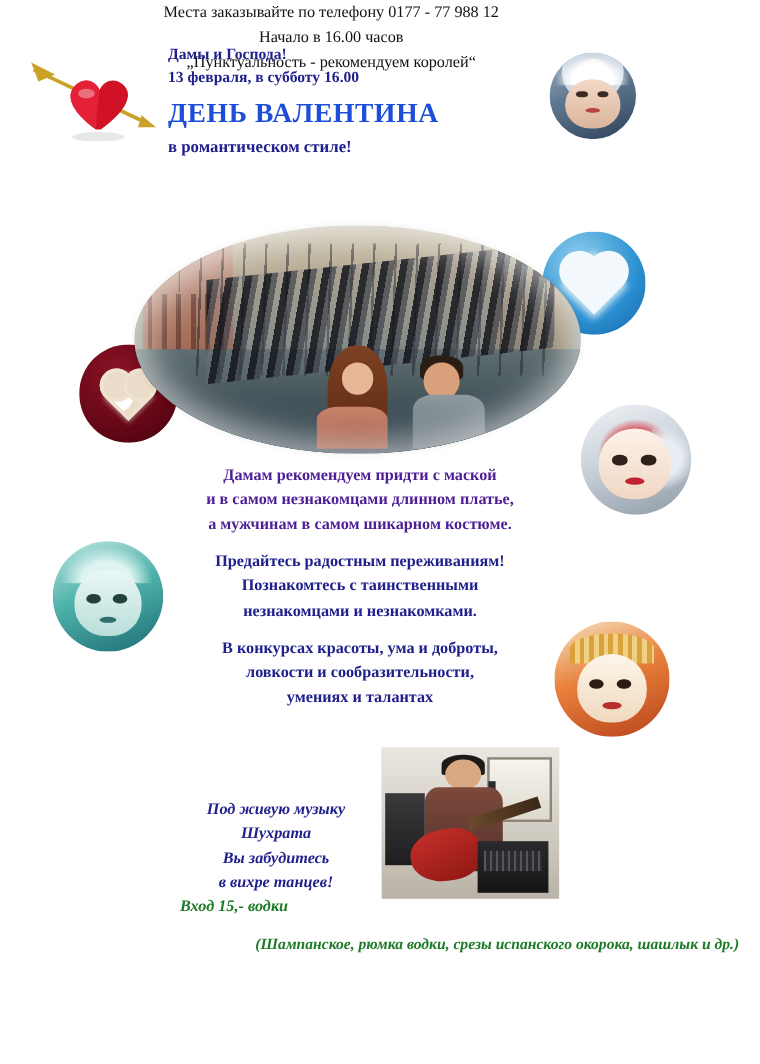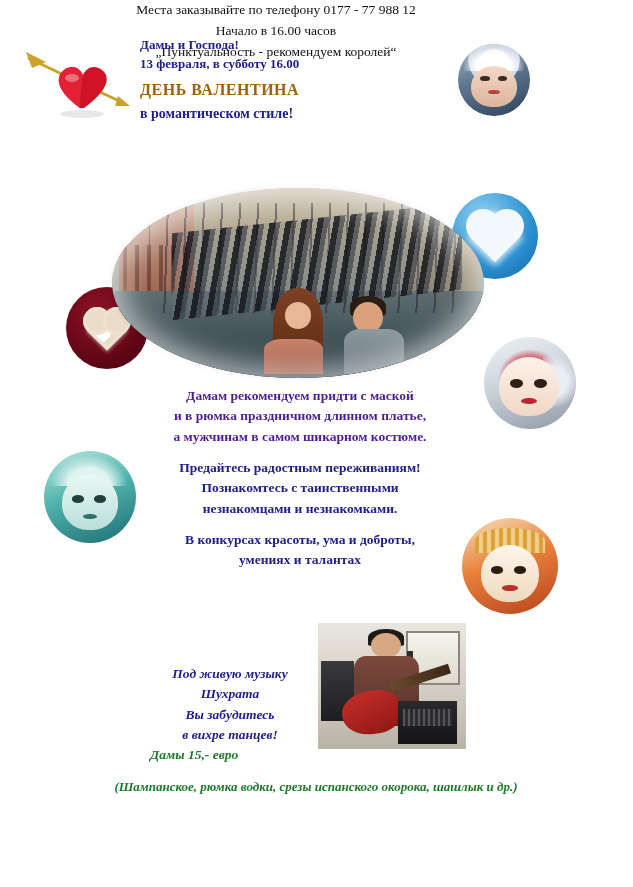--- a/index.html
+++ b/index.html
@@ -31,22 +31,22 @@
     width: 350px;
     text-align: left;
     color: #1f1f8f;
     font-weight: bold;
     line-height: 1.45;
   }
   .header-text .l1 { font-size: 13px; color: #20208c; }
   .header-text .l2 { font-size: 13px; color: #20208c; }
   .header-text .l3 { font-size: 12px; color: #20208c; font-weight: bold; }
   .header-text .l4 {
-    font-size: 16px;
-    color: #a16207;
+    font-size: 23px;
+    color: #1d4ed8;
     letter-spacing: .5px;
     margin: 4px 0 3px;
   }
   .header-text .l5 { font-size: 14px; color: #20208c; }
 
   
   .arrow-heart { left: 22px; top: 48px; width: 110px; height: 70px; }
 
   
   .circ {
@@ -367,21 +367,21 @@
     text-align: center;
     color: #1f1f8f;
     font-weight: bold;
     line-height: 1.5;
   }
   #txt-recommend { left: 120px; top: 386px; width: 360px; font-size: 13.5px; color: #4c1d95; }
   #txt-join      { left: 128px; top: 458px; width: 344px; font-size: 13.5px; color: #20208c; }
   #txt-contests  { left: 140px; top: 530px; width: 320px; font-size: 13.5px; color: #20208c; }
   #txt-music     { left: 140px; top: 632px; width: 180px; font-size: 13.5px; color: #20208c; font-style: italic; margin-top: 32px; }
   #txt-price     { left: 150px; top: 745px; width: 170px; font-size: 13.5px; color: #1c7a28; font-style: italic; text-align: left; }
-  #txt-price-sub { left: 16px; top: 777px; width: 600px; font-size: 13px; color: #1c7a28; font-style: italic; text-align: center; }
+  #txt-price-sub { left: 16px; top: 777px; width: 600px; font-size: 13px; color: #1c7a28; font-style: italic; text-align: right; }
   #txt-footer    { left: 40px; top: 820px; width: 552px; font-size: 13.5px; color: #111111; text-align: center; line-height: 1.55; }
   #txt-footer .fline { display: block; }
 </style>
 </head>
 <body>
 
 <div class="page">
 
   <div class="abs arrow-heart">
     <svg width="110" height="70" viewBox="0 0 110 70">
@@ -469,32 +469,33 @@
       <div class="crown"></div>
       <div class="face"></div>
       <div class="eyeL"></div>
       <div class="eyeR"></div>
       <div class="lips"></div>
     </div>
   </div>
 
   <div class="t-block" id="txt-recommend">
     <div>Дамам рекомендуем придти с маской</div>
-    <div>и в рюмка праздничном длинном платье,</div>
+    <div>и в самом незнакомцами длинном платье,</div>
     <div>а мужчинам в самом шикарном костюме.</div>
   </div>
 
   <div class="t-block" id="txt-join">
     <div>Предайтесь радостным переживаниям!</div>
     <div>Познакомтесь с таинственными</div>
     <div>незнакомцами и незнакомками.</div>
   </div>
 
   <div class="t-block" id="txt-contests">
     <div>В конкурсах красоты, ума и доброты,</div>
+    <div>ловкости и сообразительности,</div>
     <div>умениях и талантах</div>
   </div>
 
   <div class="guitarist">
     <div class="room"></div>
     <div class="window"></div>
     <div class="speaker"></div>
     <div class="mic"></div>
     <div class="hair"></div>
     <div class="head"></div>
@@ -504,21 +505,21 @@
     <div class="amp"></div>
   </div>
 
   <div class="t-block" id="txt-music">
     <div>Под живую музыку</div>
     <div>Шухрата</div>
     <div>Вы забудитесь</div>
     <div>в вихре танцев!</div>
   </div>
 
-  <div class="t-block" id="txt-price">Дамы 15,- евро</div>
+  <div class="t-block" id="txt-price">Вход 15,- водки</div>
   <div class="t-block" id="txt-price-sub">(Шампанское, рюмка водки, срезы испанского окорока, шашлык и др.)</div>
 
   <div id="txt-footer">
     <span class="fline">Места заказывайте по телефону 0177 - 77 988 12</span>
     <span class="fline">Начало в 16.00 часов</span>
     <span class="fline">„Пунктуальность - рекомендуем королей“</span>
   </div>
 
 </div>
 

